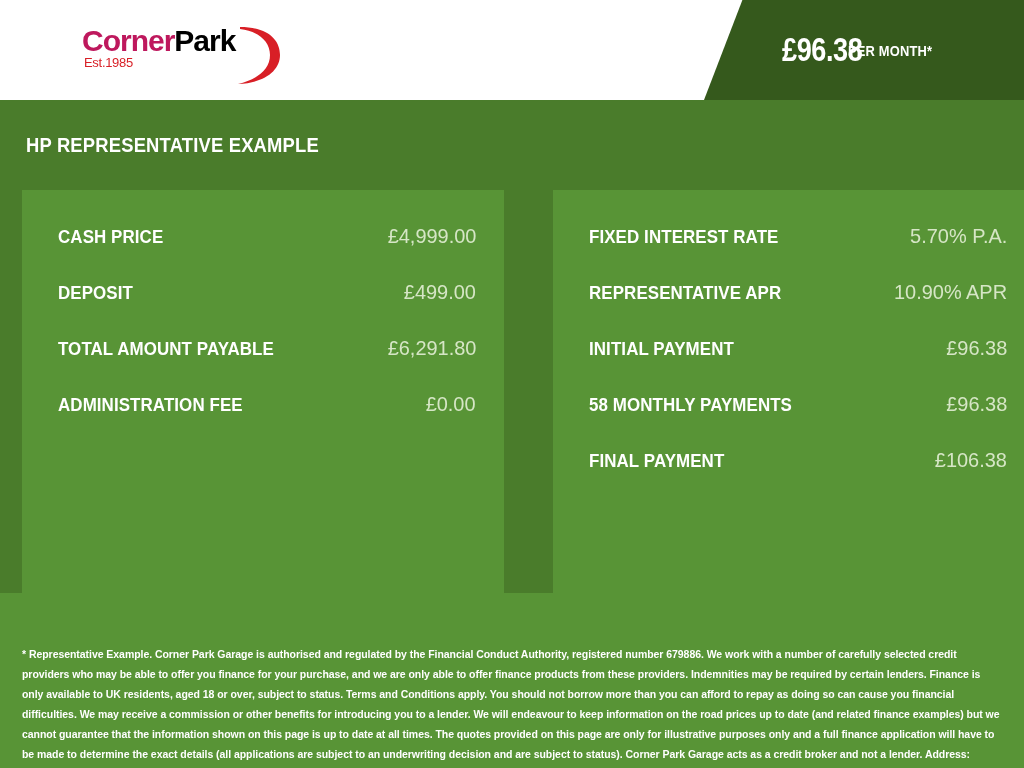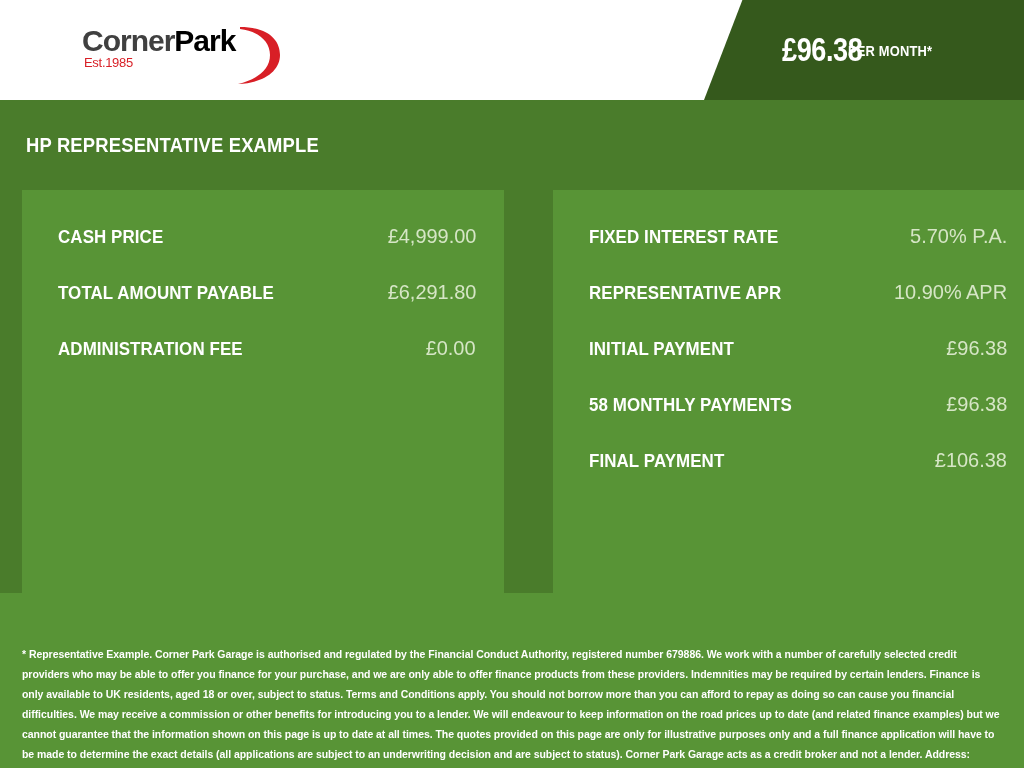--- a/index.html
+++ b/index.html
@@ -85,21 +85,21 @@
   .logo-main {
     position: absolute;
     left: 0;
     top: 2px;
     font-size: 30px;
     font-weight: bold;
     letter-spacing: -1px;
     white-space: nowrap;
     line-height: 1;
   }
-  .logo-corner { color: #404040; }
+  .logo-corner { color: #be185d; }
   .logo-park   { color: #000000; }
   .logo-est {
     position: absolute;
     left: 2px;
     top: 32px;
     color: #d81f26;
     font-size: 13px;
     font-weight: normal;
     letter-spacing: -0.3px;
     line-height: 1;
@@ -230,20 +230,24 @@
 
   <div class="section-title">HP REPRESENTATIVE EXAMPLE</div>
 
   <div class="panel panel-left">
     <div class="rows" id="left-rows">
         <div class="row">
           <span class="row-label">CASH PRICE</span>
           <span class="row-value">£4,999.00</span>
         </div>
         <div class="row">
+          <span class="row-label">DEPOSIT</span>
+          <span class="row-value">£499.00</span>
+        </div>
+        <div class="row">
           <span class="row-label">TOTAL AMOUNT PAYABLE</span>
           <span class="row-value">£6,291.80</span>
         </div>
         <div class="row">
           <span class="row-label">ADMINISTRATION FEE</span>
           <span class="row-value">£0.00</span>
         </div>
       </div>
   </div>
 

